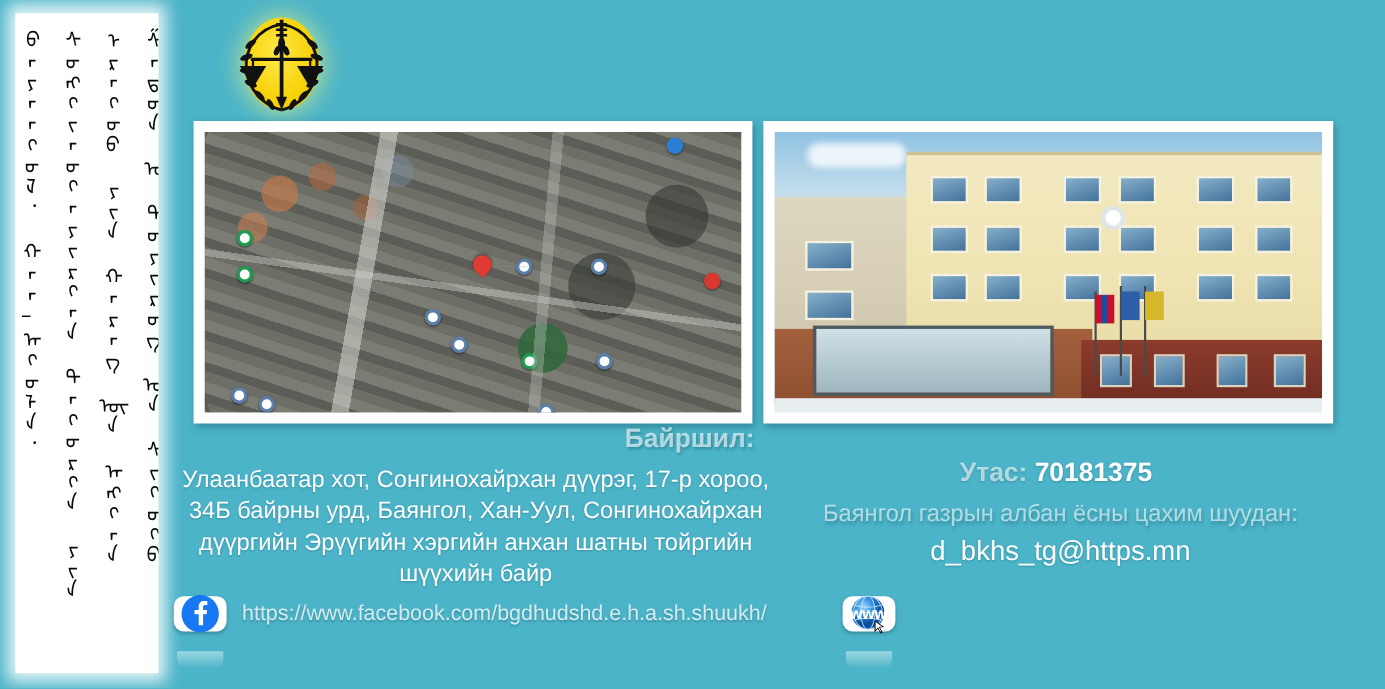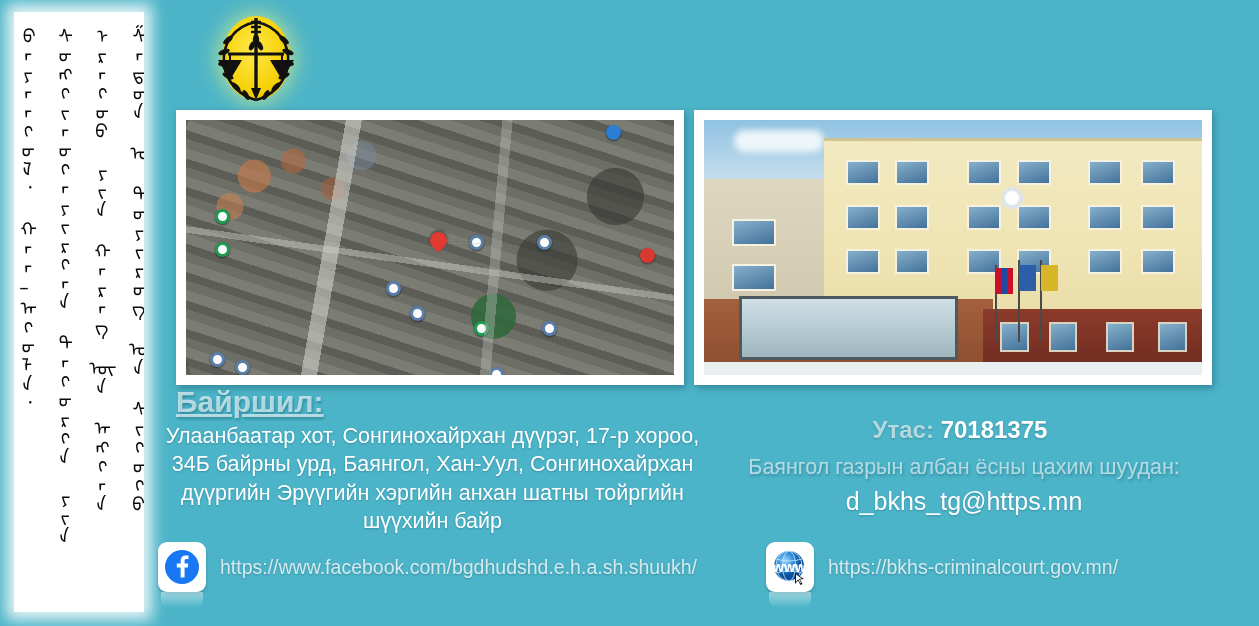--- a/index.html
+++ b/index.html
@@ -158,25 +158,24 @@
   .soyombo{
     position:absolute; left:47%; top:24%; width:22px; height:22px;
     border-radius:50%;
     background:radial-gradient(circle,#ffffff 45%,#9fb7c4 100%);
     border:2px solid #dfe6ea;
   }
 
   
   .loc-head{
     position:absolute; left:176px; top:385px; width:510px;
-    text-align:left;
-    font-size:30px; font-weight:bold;
+    text-align:right;
+    font-size:24px; font-weight:bold;
     color:rgba(255,255,255,.62);
     text-shadow:1px 2px 3px rgba(0,70,90,.4);
-    text-decoration:underline;
   }
   .loc-body{
     position:absolute; left:160px; top:422px; width:545px;
     text-align:center;
     font-size:21.5px; line-height:1.32;
     color:#ffffff;
     text-shadow:0 1px 2px rgba(0,60,80,.3);
   }
   .phone{
     position:absolute; left:700px; top:416px; width:520px;
@@ -195,21 +194,21 @@
     position:absolute; left:700px; top:487px; width:528px;
     text-align:center; font-size:25px; color:#ffffff;
     text-shadow:0 1px 2px rgba(0,60,80,.3);
   }
 
   
   .linkrow{ position:absolute; display:flex; align-items:center; }
   .fb-row{ left:158px; top:542px; }
   .www-row{ left:766px; top:542px; }
   .icon-tile{
-    width:48px; height:50px; border-radius:9px;
+    width:48px; height:32px; border-radius:9px;
     background:#ffffff; position:relative; flex:0 0 48px;
     box-shadow:0 2px 3px rgba(0,40,55,.25);
     display:flex; align-items:center; justify-content:center;
   }
   .icon-tile:after{
     content:""; position:absolute; left:3px; top:50px; width:42px; height:16px;
     background:linear-gradient(180deg,rgba(255,255,255,.45),rgba(255,255,255,0));
     border-radius:0 0 9px 9px;
   }
   .linktext{
@@ -400,14 +399,13 @@
         <ellipse cx="20" cy="20" rx="13" ry="15"></ellipse>
         <line x1="5" y1="20" x2="35" y2="20"></line>
         <path d="M7 13 Q20 17 33 13"></path>
         <path d="M7 27 Q20 23 33 27"></path>
       </g>
       <text x="20" y="26" font-family="DejaVu Sans, sans-serif" font-size="11" font-weight="bold" fill="#ffffff" text-anchor="middle" letter-spacing="-1">WWW</text>
       <polygon points="26,27 26,38 29,34.5 31.5,39 33.5,38 31,33.5 35,33" fill="#111"></polygon>
       <polygon points="27,28.5 27,35.8 29.2,33.3 31.2,37.2 32,36.8 30,33 32.8,32.6" fill="#fff"></polygon>
     </svg>
   </div>
-  <span class="linktext">https://bkhs-criminalcourt.gov.mn/</span>
 </div>
 
 </body></html>

